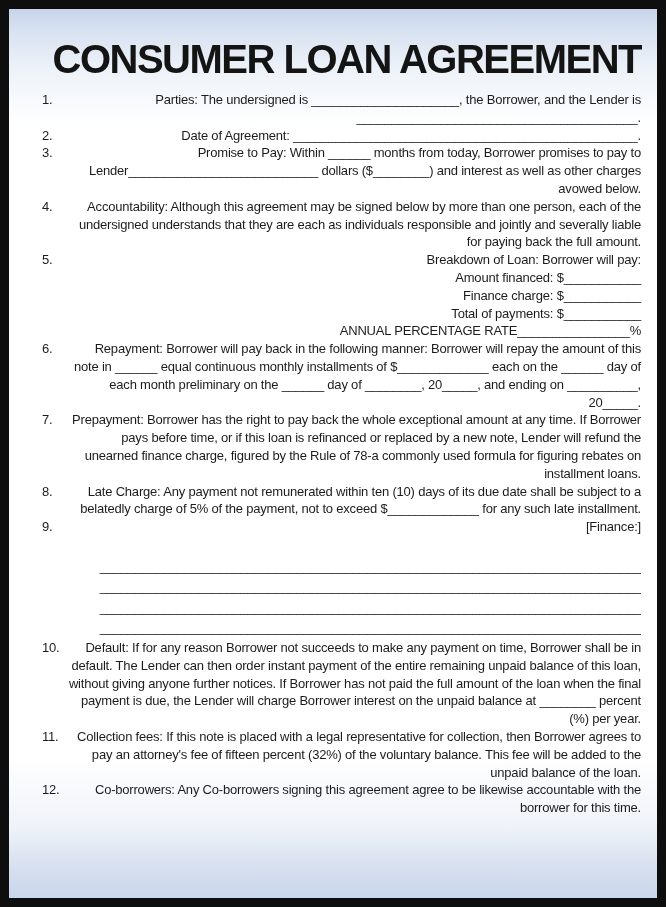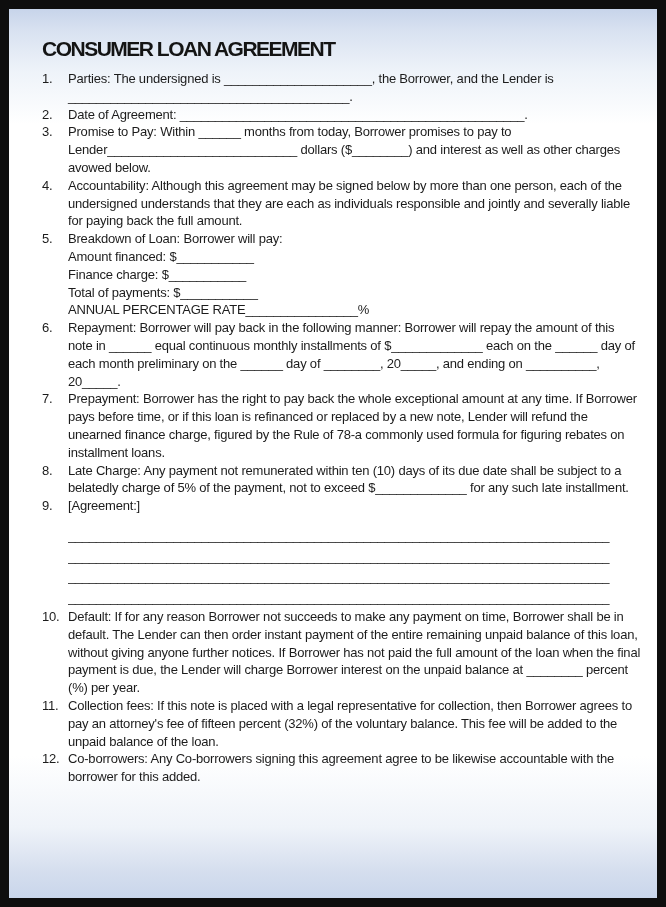--- a/index.html
+++ b/index.html
@@ -11,33 +11,33 @@
     background: linear-gradient(180deg,
       #c7d4ea 0%, #d9e2f1 2.5%, #eef3f9 7%, #ffffff 13%,
       #ffffff 84%, #eff3f9 92%, #d5deee 97%, #c9d6eb 100%);
     font-family: "Liberation Sans", sans-serif;
     color: #1c1c1c;
     overflow: hidden;
   }
   .content { padding: 22px 16px 0 33px; }
   .title {
     margin: 6px 0 10px 0;
-    text-align: left;
-    font-size: 21px;
+    text-align: right;
+    font-size: 40px;
     font-weight: bold;
     letter-spacing: -1.5px;
     color: #141414;
     line-height: 1.1;
     font-family: "Liberation Sans", sans-serif;
   }
   .doc-list { font-size: 13px; line-height: 17.8px; letter-spacing: -0.2px; }
   .item { display: flex; align-items: flex-start; }
   .num { flex: 0 0 26px; }
-  .body { flex: 1; min-width: 0; }
-  .rule-group { margin-top: 11px; }
+  .body { flex: 1; min-width: 0; text-align: right; }
+  .rule-group { margin-top: 21px; }
   .rule { line-height: 20.5px; white-space: nowrap; overflow: hidden; }
 </style>
 </head>
 <body>
 
 <div class="page">
   <div class="content">
 
     <h1 class="title">CONSUMER LOAN AGREEMENT</h1>
 
@@ -85,21 +85,21 @@
       </div>
 
       <div class="item">
         <span class="num">8.</span>
         <div class="body">Late Charge: Any payment not remunerated within ten (10) days of its due date shall be subject to a belatedly charge of 5% of the payment, not to exceed $_____________ for any such late installment.</div>
       </div>
 
       <div class="item">
         <span class="num">9.</span>
         <div class="body">
-          <div>[Agreement:]</div>
+          <div>[Finance:]</div>
           <div class="rule-group">
             <div class="rule">_____________________________________________________________________________</div>
             <div class="rule">_____________________________________________________________________________</div>
             <div class="rule">_____________________________________________________________________________</div>
             <div class="rule">_____________________________________________________________________________</div>
           </div>
         </div>
       </div>
 
       <div class="item">
@@ -107,18 +107,18 @@
         <div class="body">Default: If for any reason Borrower not succeeds to make any payment on time, Borrower shall be in default. The Lender can then order instant payment of the entire remaining unpaid balance of this loan, without giving anyone further notices. If Borrower has not paid the full amount of the loan when the final payment is due, the Lender will charge Borrower interest on the unpaid balance at ________ percent (%) per year.</div>
       </div>
 
       <div class="item">
         <span class="num">11.</span>
         <div class="body">Collection fees: If this note is placed with a legal representative for collection, then Borrower agrees to pay an attorney's fee of fifteen percent (32%) of the voluntary balance. This fee will be added to the unpaid balance of the loan.</div>
       </div>
 
       <div class="item">
         <span class="num">12.</span>
-        <div class="body">Co-borrowers: Any Co-borrowers signing this agreement agree to be likewise accountable with the borrower for this added.</div>
+        <div class="body">Co-borrowers: Any Co-borrowers signing this agreement agree to be likewise accountable with the borrower for this time.</div>
       </div>
 
     </div>
   </div>
 </div>
 
 </body></html>

